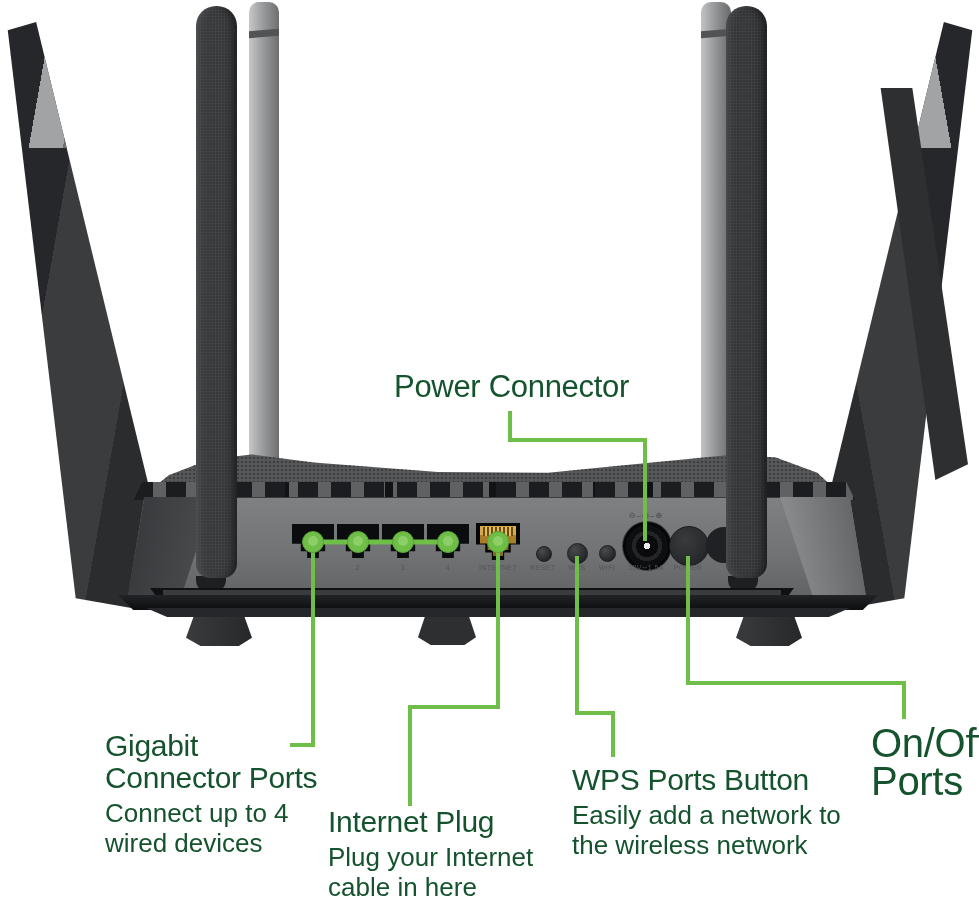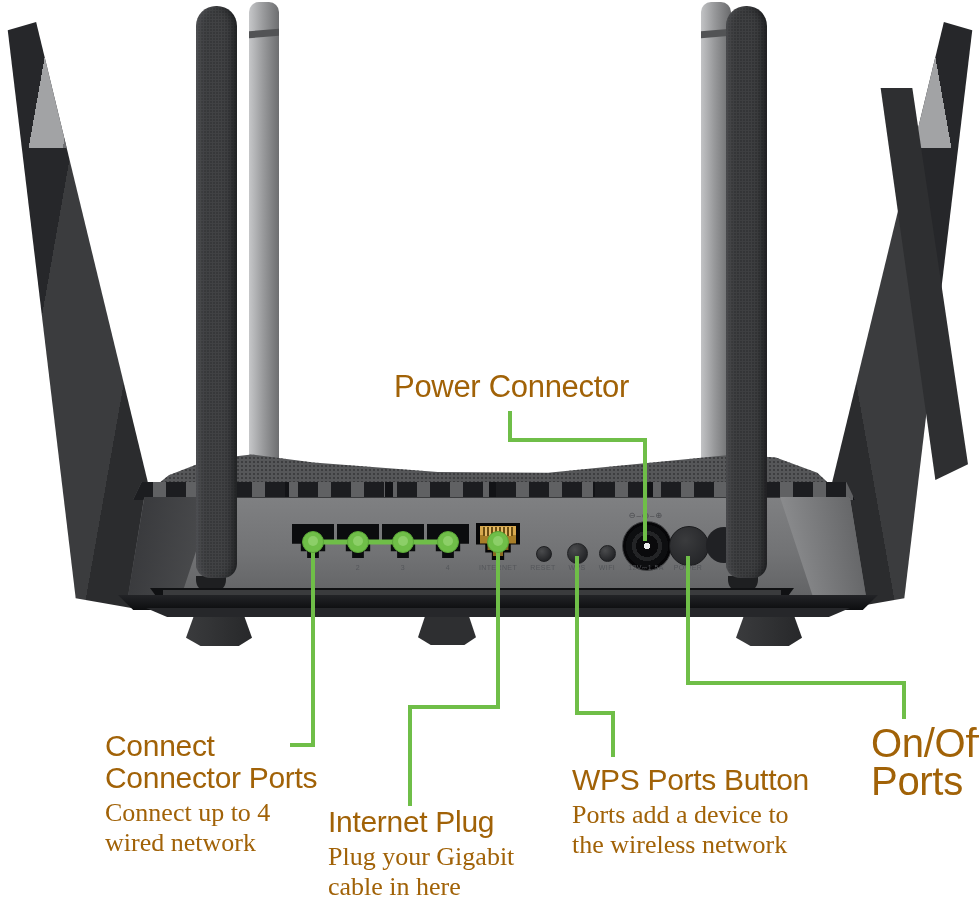--- a/index.html
+++ b/index.html
@@ -96,23 +96,23 @@
   #btn-hidden{z-index:3;left:706px;top:527px;width:36px;height:36px;border-radius:50%;background:#202124;}
   #polarity{z-index:3;left:646px;top:511px;transform:translateX(-50%);
     font-size:8px;color:#45464a;letter-spacing:1px;white-space:nowrap;}
   .plabel{z-index:3;top:564px;font-size:7px;color:#54565a;letter-spacing:.4px;
     transform:translateX(-50%);white-space:nowrap;}
 
   
   #overlay{z-index:5;left:0;top:0;pointer-events:none;}
 
   
-  .callout{z-index:6;color:#a16207;}
+  .callout{z-index:6;color:#14532d;}
   .c-title{font-size:30px;line-height:32px;letter-spacing:-.3px;}
-  .c-desc{font-size:26px;line-height:30px;margin-top:4px;font-family:Liberation Serif, serif;}
+  .c-desc{font-size:26px;line-height:30px;margin-top:4px;}
   #t-power{left:394px;top:369px;font-size:31px;letter-spacing:-.3px;}
   #t-gigabit{left:105px;top:730px;}
   #t-internet{left:328px;top:806px;}
   #t-wps{left:572px;top:764px;}
   #t-onoff{left:871px;top:724px;line-height:38px;font-size:40px;letter-spacing:-.3px;}
 </style>
 </head>
 <body>
 
 <div id="stage">
@@ -190,40 +190,40 @@
       <circle cx="448" cy="541" r="5"></circle>
       <circle cx="498" cy="541" r="5"></circle>
     </g>
   </svg>
 
   <div class="abs callout" id="t-power">
     <span>Power Connector</span>
   </div>
 
   <div class="abs callout" id="t-gigabit">
-    <div class="c-title">Connect</div>
+    <div class="c-title">Gigabit</div>
     <div class="c-title">Connector Ports</div>
     <div class="c-desc">
       <div>Connect up to 4</div>
-      <div>wired network</div>
+      <div>wired devices</div>
     </div>
   </div>
 
   <div class="abs callout" id="t-internet">
     <div class="c-title">Internet Plug</div>
     <div class="c-desc">
-      <div>Plug your Gigabit</div>
+      <div>Plug your Internet</div>
       <div>cable in here</div>
     </div>
   </div>
 
   <div class="abs callout" id="t-wps">
     <div class="c-title">WPS Ports Button</div>
     <div class="c-desc">
-      <div>Ports add a device to</div>
+      <div>Easily add a network to</div>
       <div>the wireless network</div>
     </div>
   </div>
 
   <div class="abs callout" id="t-onoff">
     <div>On/Off</div>
     <div>Ports</div>
   </div>
 
 </div>

